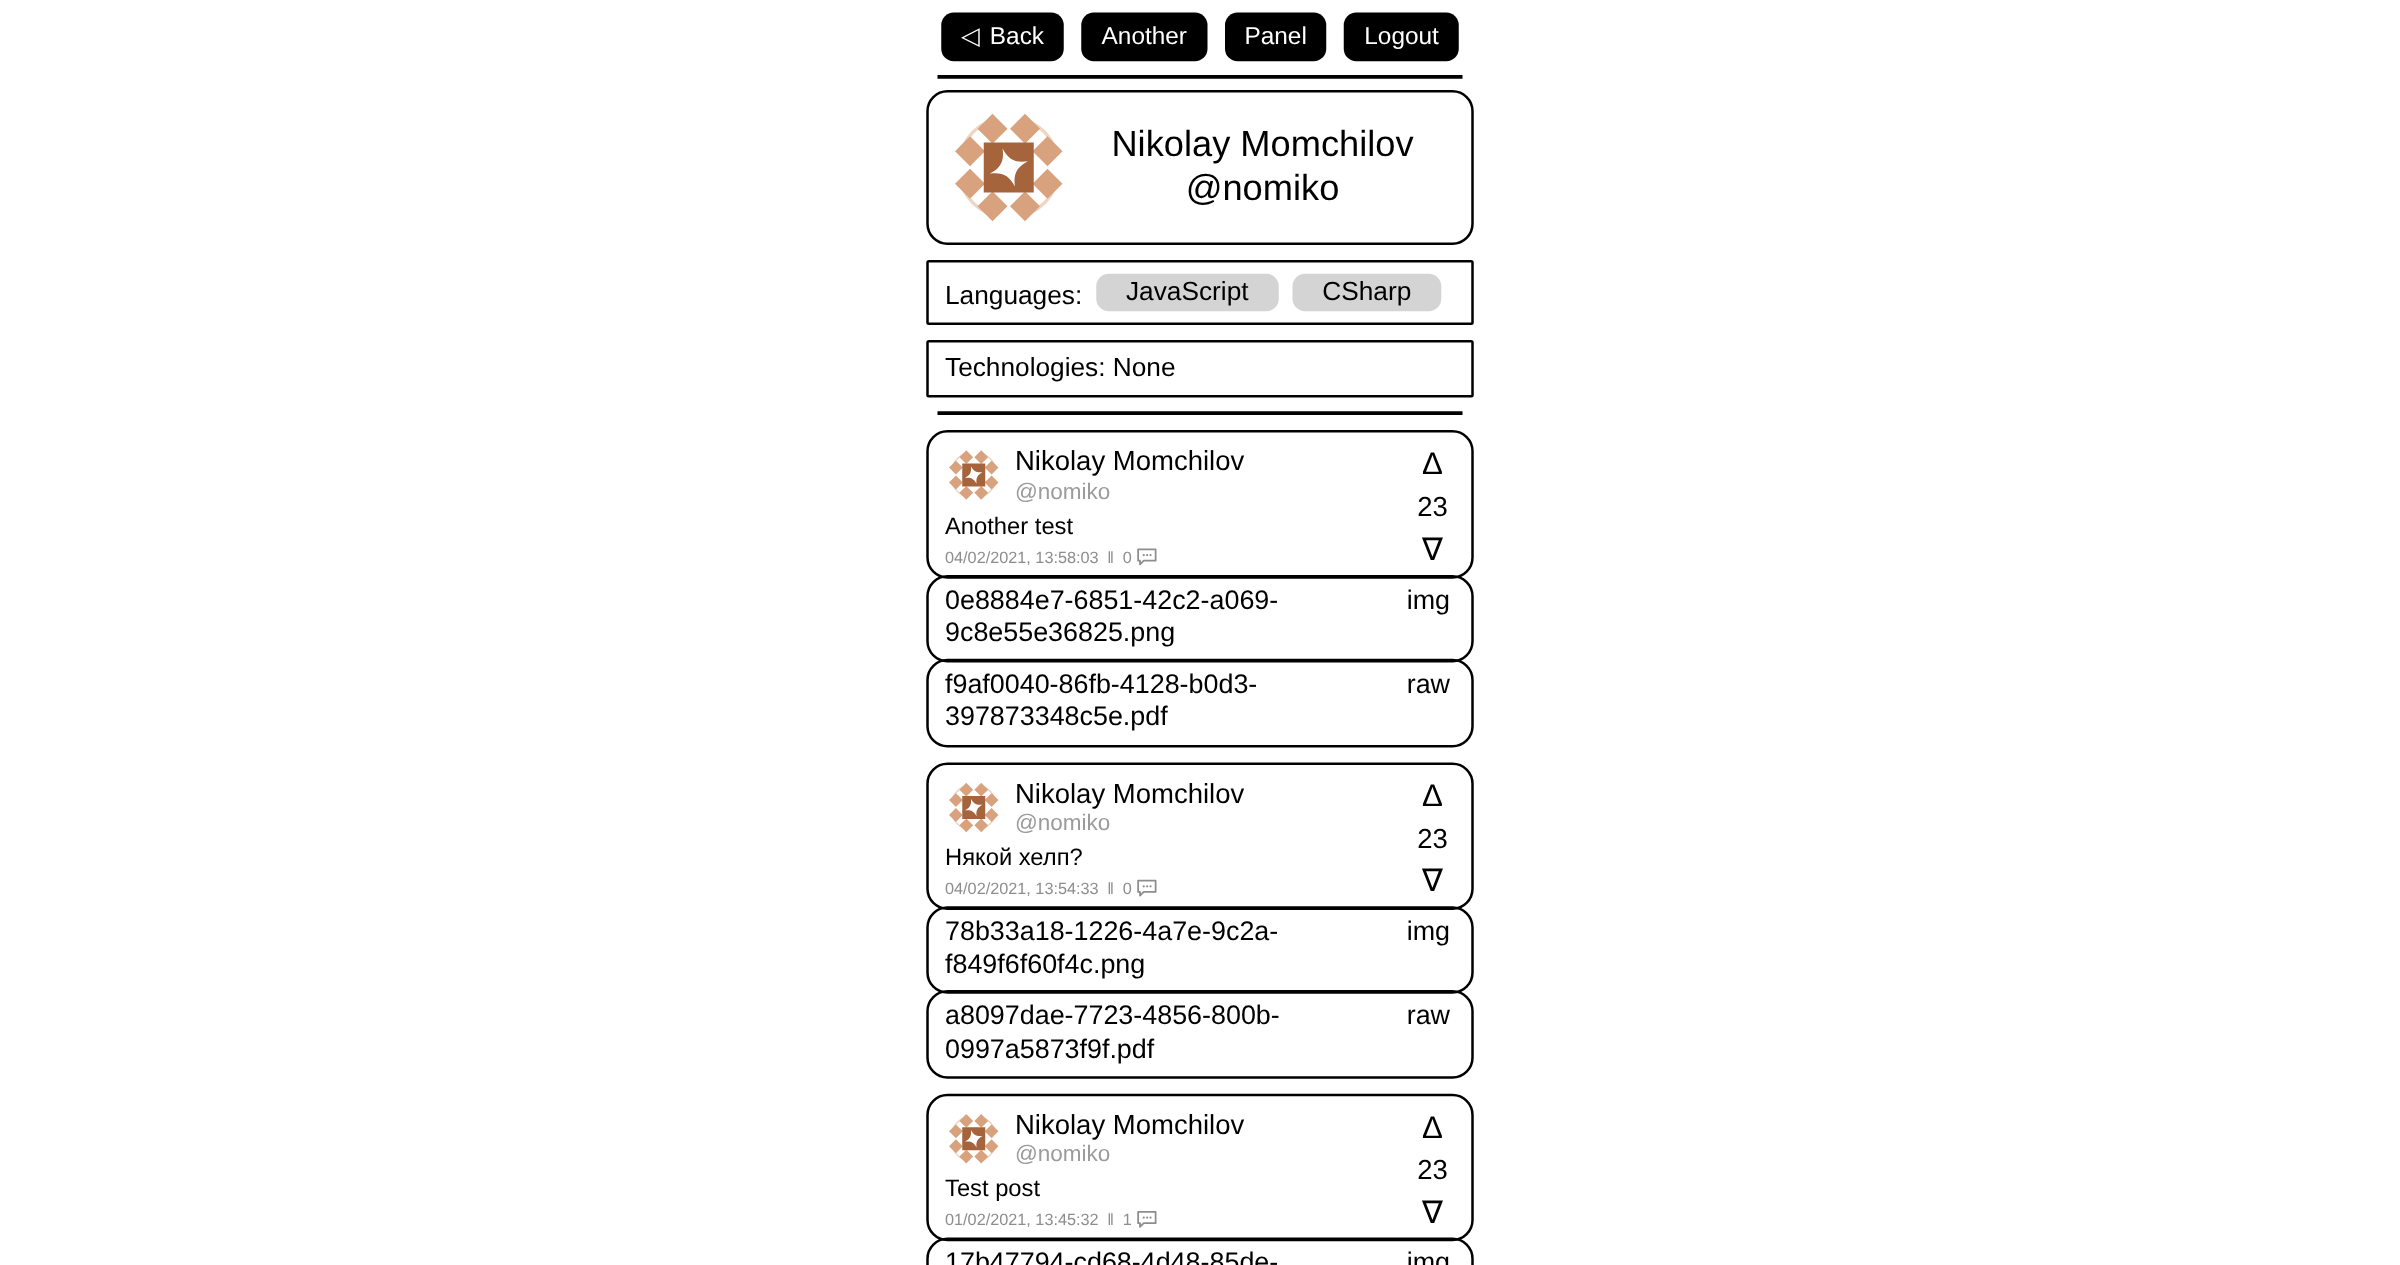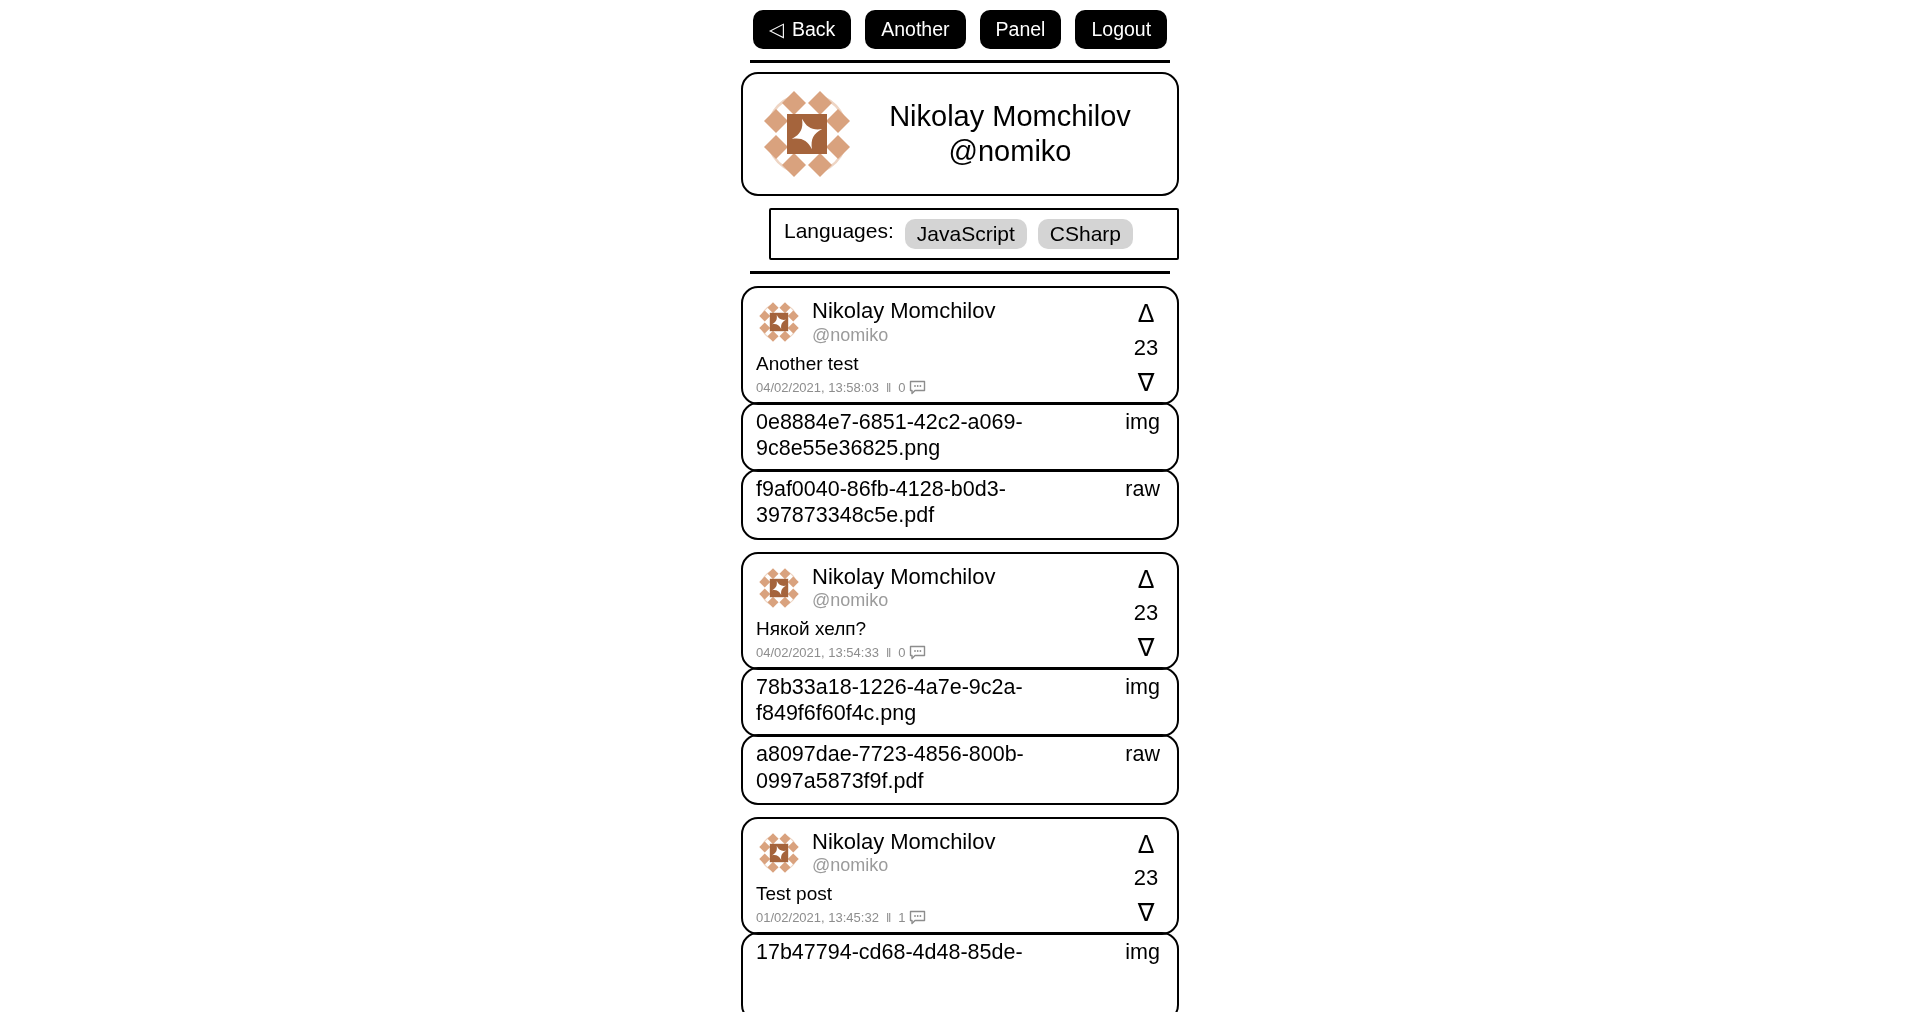--- a/index.html
+++ b/index.html
@@ -26,23 +26,23 @@
     display: flex; align-items: center;
     border: 2.5px solid var(--border); border-radius: 17px;
     padding: 10px 14px;
   }
   .profile-avatar { width: 100px; height: 100px; flex: none; }
   .profile-names { flex: 1; text-align: center; font-size: 29px; line-height: 1.22; }
 
   .info-box {
     border: 2.5px solid var(--border); border-radius: 2px;
     margin-top: 12px; padding: 9px 13px; font-size: 21px;
-    display: flex; align-items: flex-start; gap: 11px; margin-left: 28px;
-  }
-  .badge { background: var(--badge-bg); border-radius: 10px; padding: 3px 12px; }
+    display: flex; align-items: flex-end; gap: 11px;
+  }
+  .badge { background: var(--badge-bg); border-radius: 10px; padding: 3px 24px; }
 
   .post-group { margin-top: 12px; }
   .post-card {
     display: flex; border: 2.5px solid var(--border); border-radius: 17px;
     padding: 10px 14px 8px 13px; background: transparent;
   }
   .post-main { flex: 1; min-width: 0; }
   .post-head { display: flex; gap: 10px; align-items: flex-start; }
   .post-avatar { width: 46px; height: 46px; margin-top: 1px; flex: none; }
   .post-author { font-size: 22px; line-height: 1.15; }
@@ -128,20 +128,23 @@
       <div>@nomiko</div>
     </div>
   </div>
 
   <div class="info-box">
     <span>Languages:</span>
     <span class="badge">JavaScript</span>
     <span class="badge">CSharp</span>
   </div>
 
+  <div class="info-box">
+    <span>Technologies: None</span>
+  </div>
 
 </div>
 
 <hr class="rule">
 
 <div class="col">
 
   <div class="post-group">
     <div class="post-card">
       <div class="post-main">

